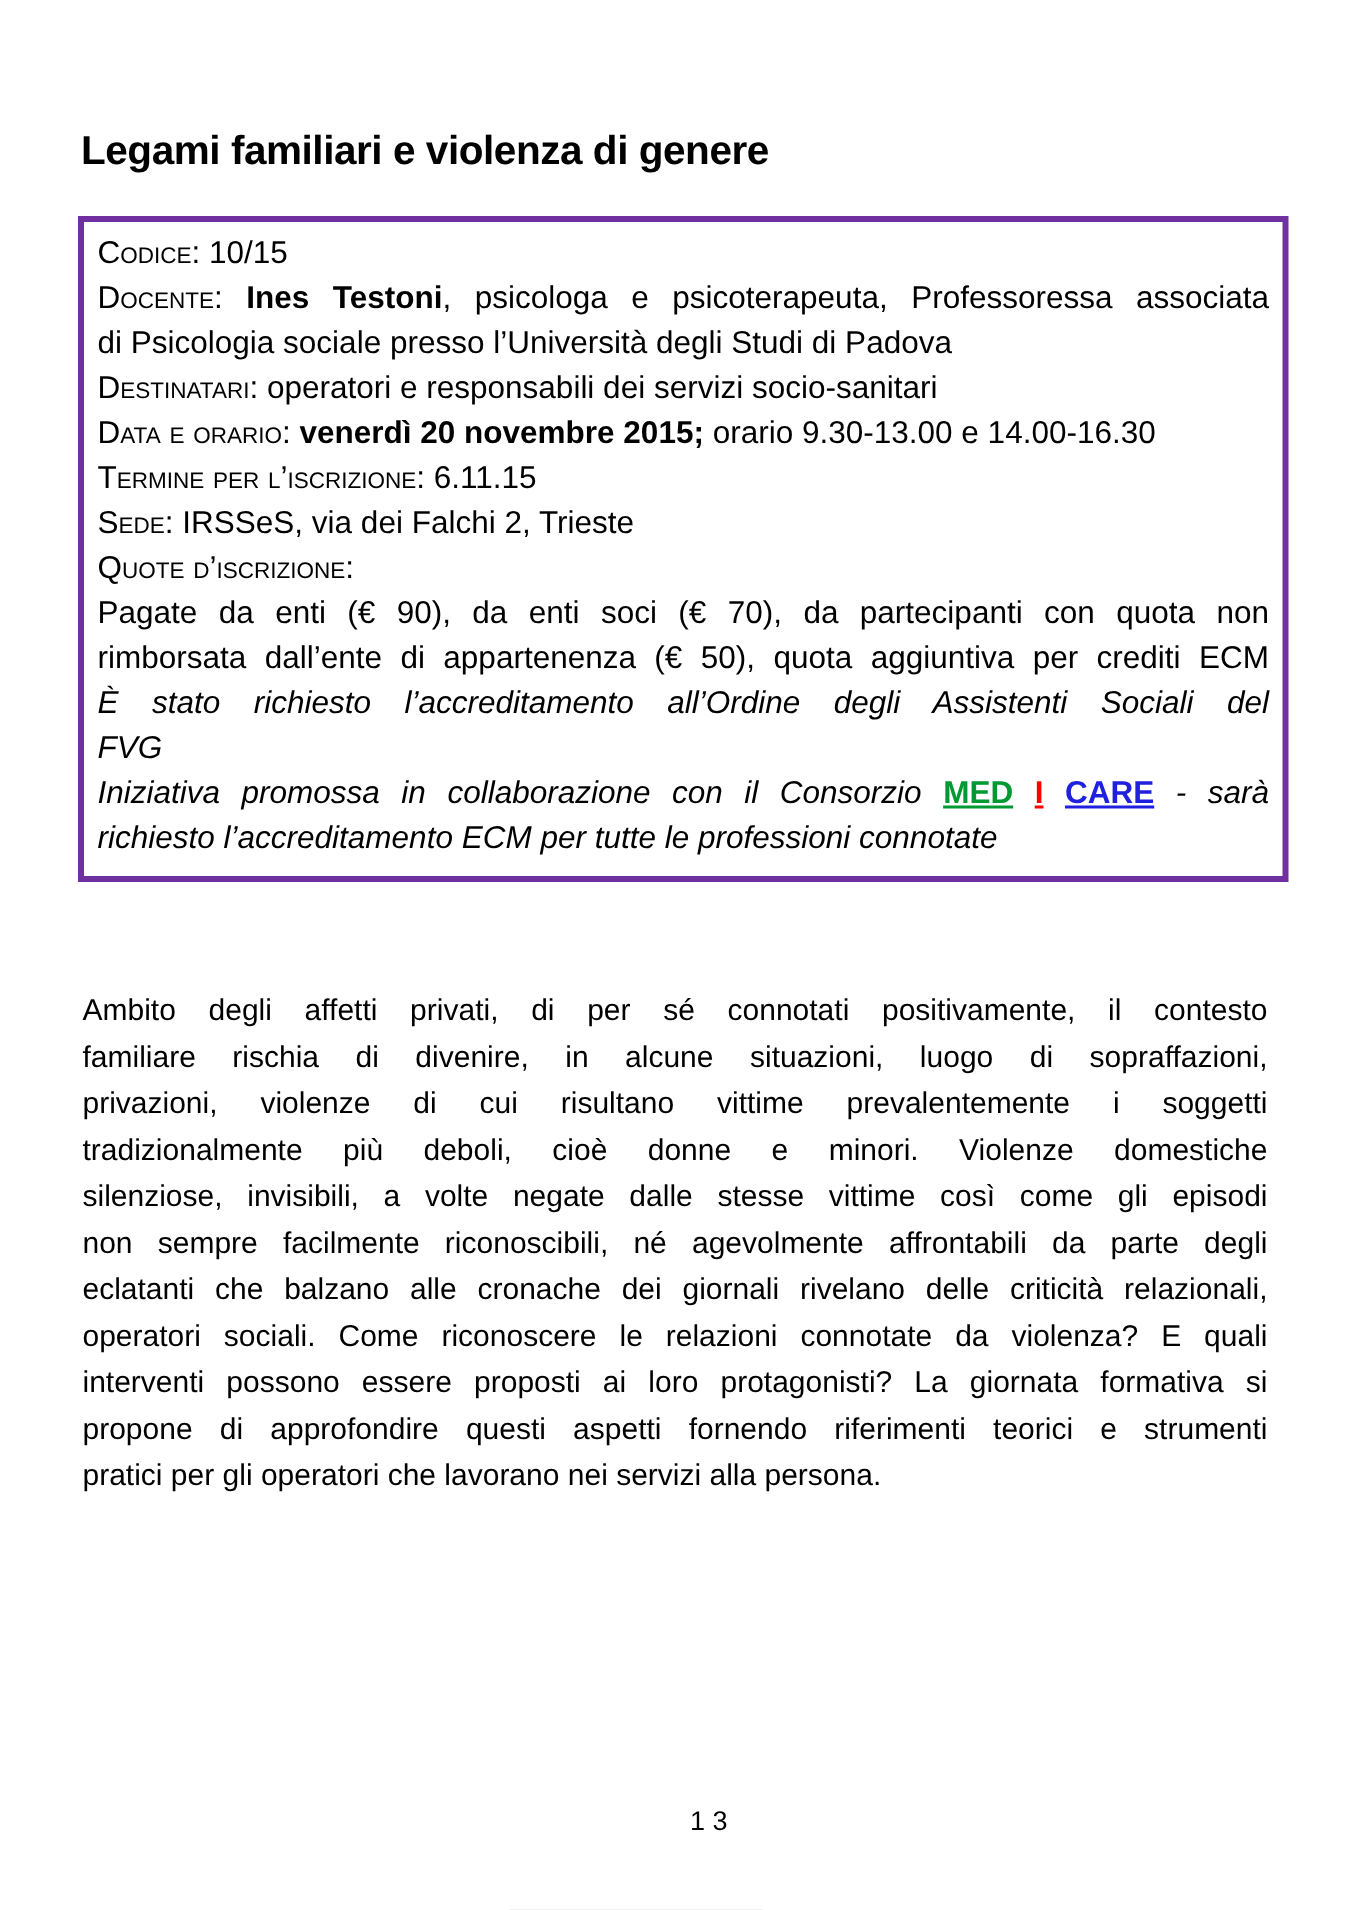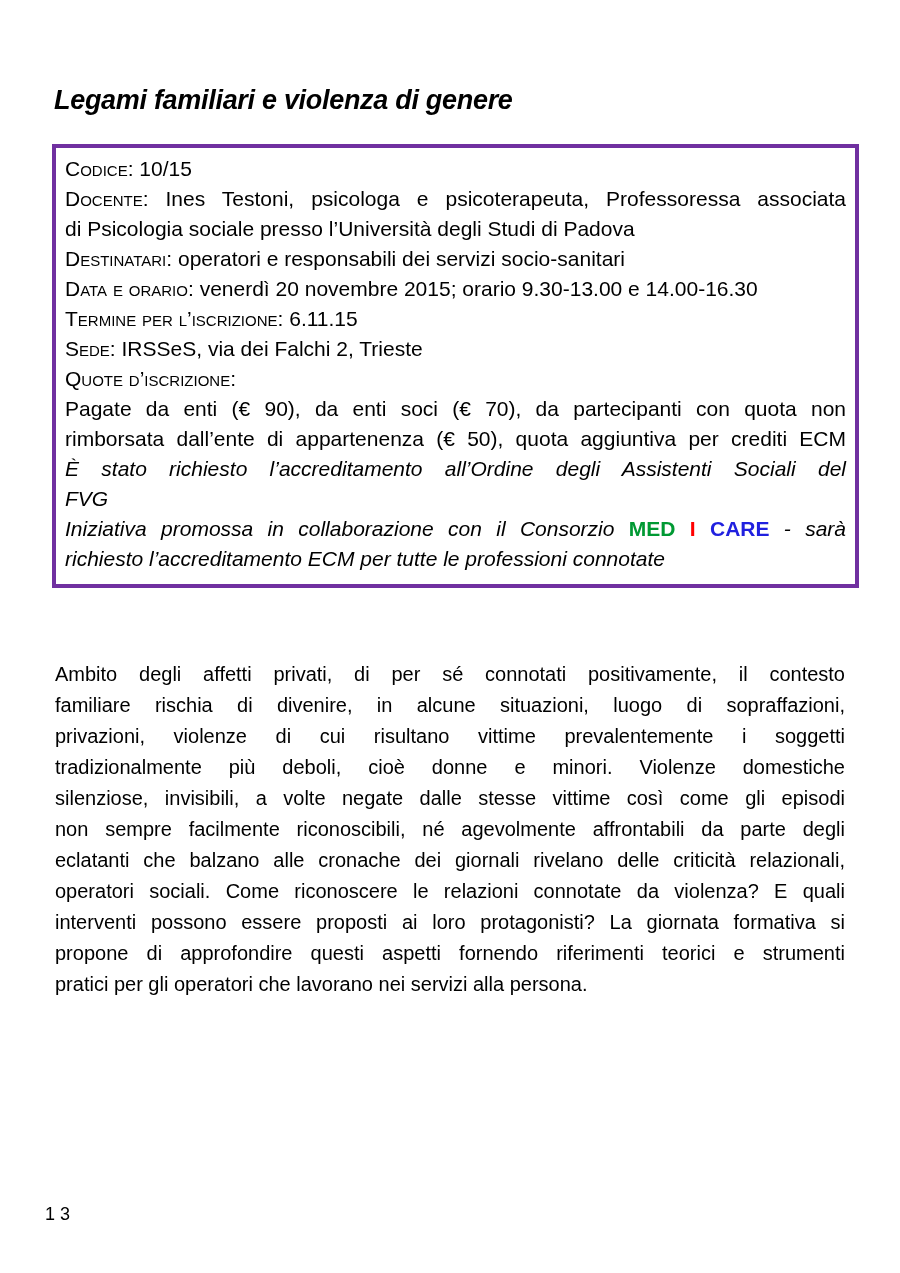--- a/index.html
+++ b/index.html
@@ -14,21 +14,20 @@
     overflow: hidden;
   }
   .title {
     position: absolute;
     left: 54px;
     top: 84px;
     margin: 0;
     font-size: 27px;
     line-height: 32px;
     font-weight: bold;
-    font-style: italic;
     letter-spacing: -0.3px;
     white-space: nowrap;
   }
   .info-box {
     position: absolute;
     left: 52px;
     top: 144px;
     width: 807px;
     box-sizing: border-box;
     border: 4px solid #7030A0;
@@ -49,28 +48,29 @@
     line-height: 31px;
   }
   .tline { white-space: nowrap; }
   .tline.just {
     white-space: normal;
     text-align: justify;
     text-align-last: justify;
   }
   .seg-label { font-variant: small-caps; }
   .seg-regular { }
-  .seg-bold { font-weight: normal; }
+  .seg-bold { font-weight: bold; }
   .seg-bi { font-weight: normal; font-style: italic; }
-  .seg-boldcolor { font-weight: bold; }
+  .seg-boldcolor { font-weight: bold; text-decoration: underline; }
   .footer {
     position: absolute;
     left: 0;
     right: 0;
     top: 1204px;
+    text-align: center;
     font-size: 18px;
     margin-left: 45px;
   }
 </style>
 </head>
 <body>
 
 <div class="page">
 
   <h1 class="title">Legami familiari e violenza di genere</h1>

